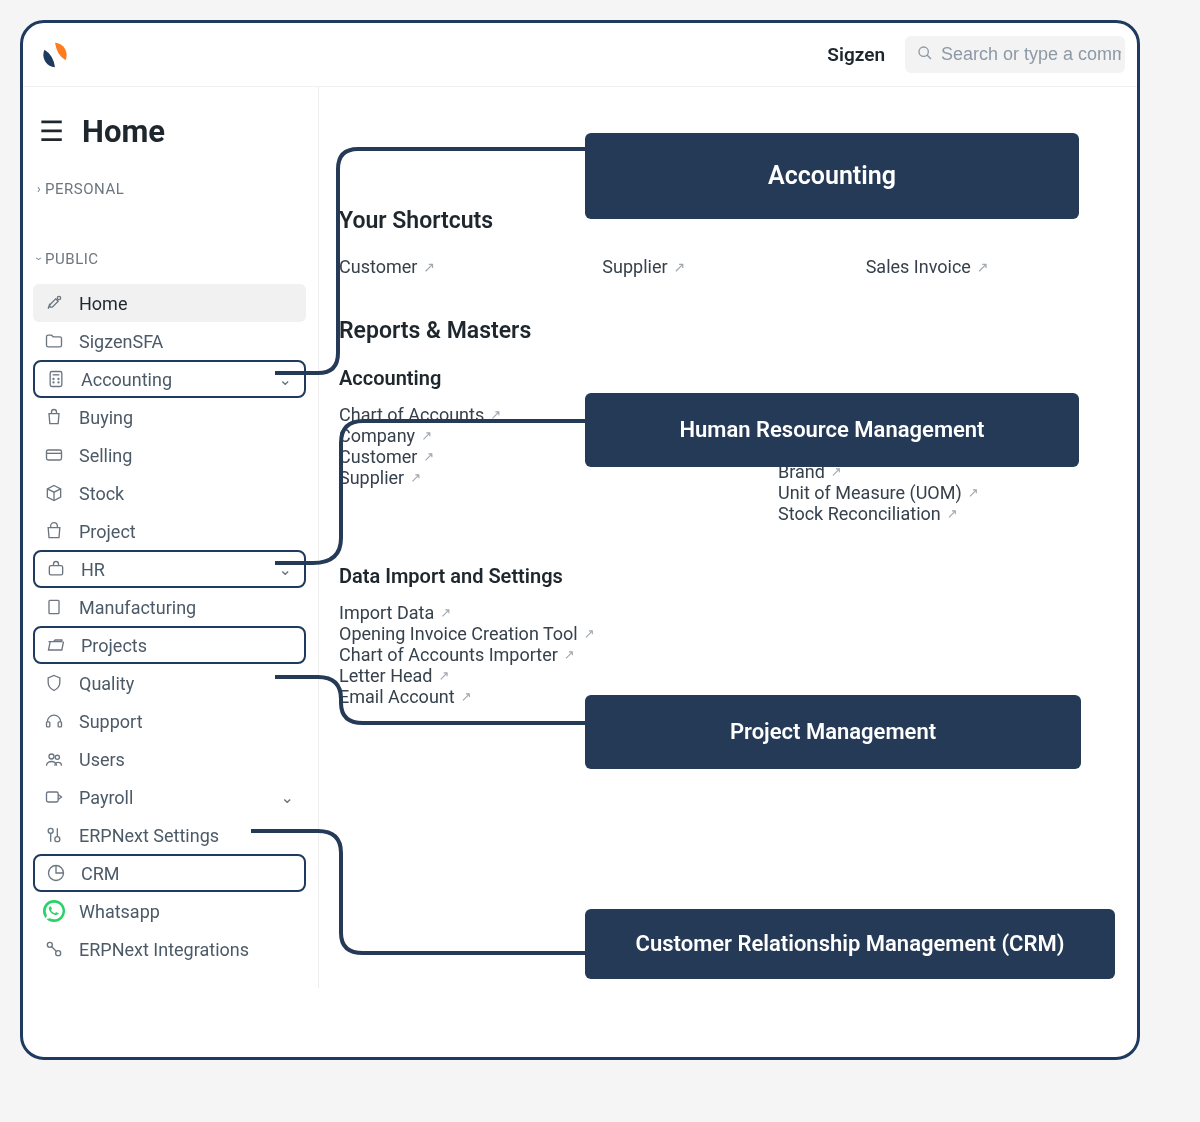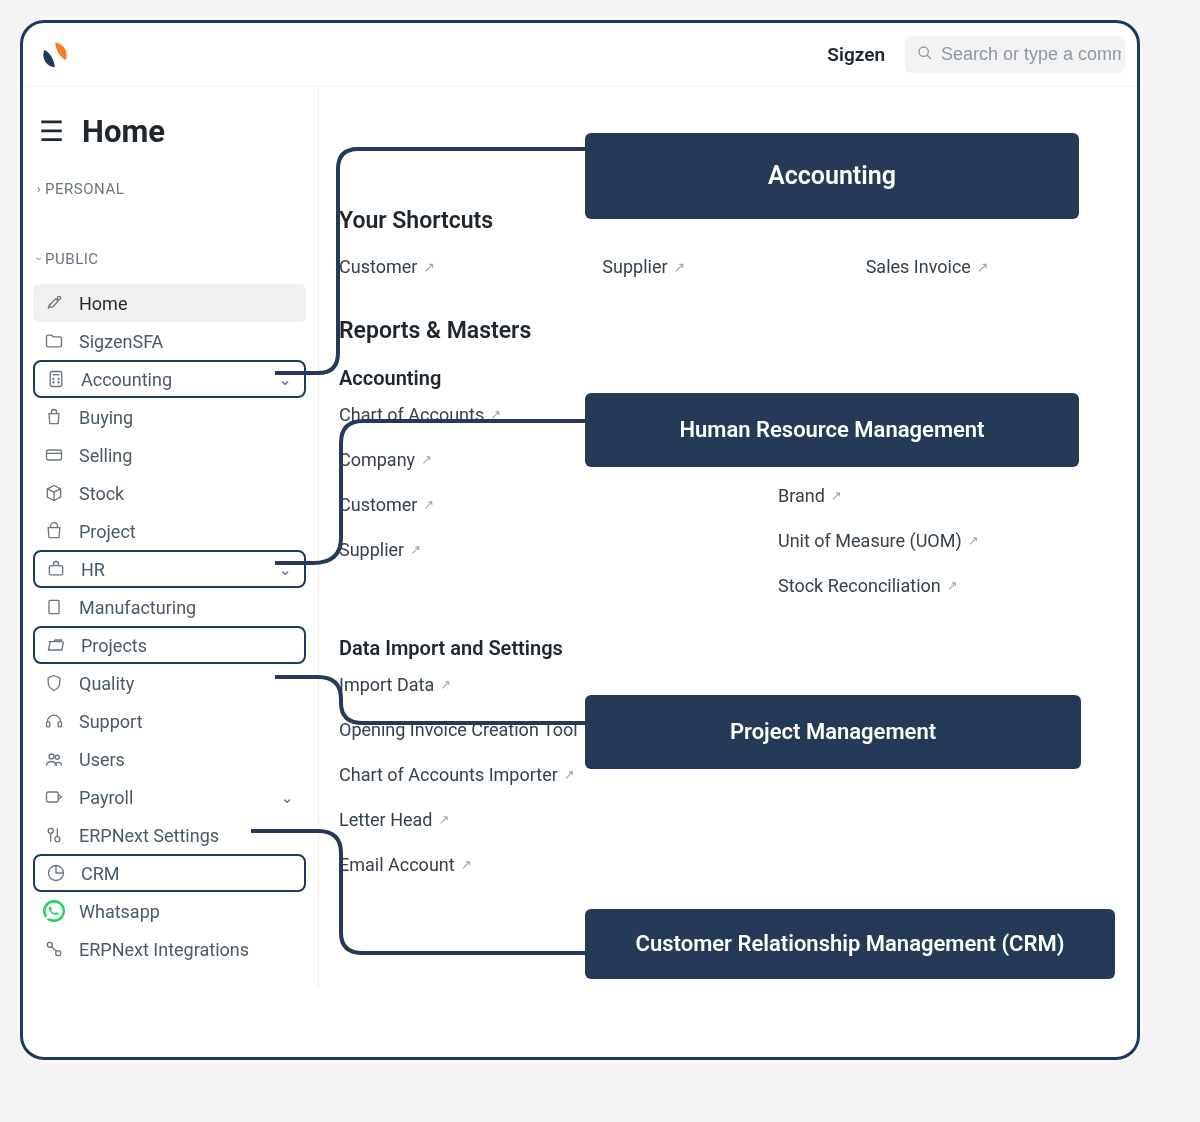--- a/index.html
+++ b/index.html
@@ -109,21 +109,21 @@
   .whatsapp-icon svg { width: 14px; height: 14px; fill: #fff; }
 
   
   .section { margin-bottom: 40px; }
   .section-title { font-size: 23px; font-weight: 600; margin-bottom: 22px; }
   .sub-title { font-size: 20px; font-weight: 600; margin-bottom: 14px; }
   .shortcuts-row { display: flex;  }
   .shortcut { font-size: 18px; color: #36414c; display: flex; align-items: center; gap: 6px; }
   .shortcut-col { width: 33%; }
   .shortcut .arrow { font-size: 14px; color: #a0a8b0; }
-  .link-list { display: flex; flex-direction: column; gap: 24px; }
+  .link-list { display: flex; flex-direction: column; gap: 0; }
   .link-row { display: flex; align-items: center; gap: 6px; font-size: 18px; color: #36414c; }
   .link-row .arrow { font-size: 13px; color: #a0a8b0; }
   .two-col { display: flex; gap: 80px; }
   .two-col .col { flex: 1; }
 
   
   .callout {
     position: absolute;
     background: #253a56;
     color: #fff;

